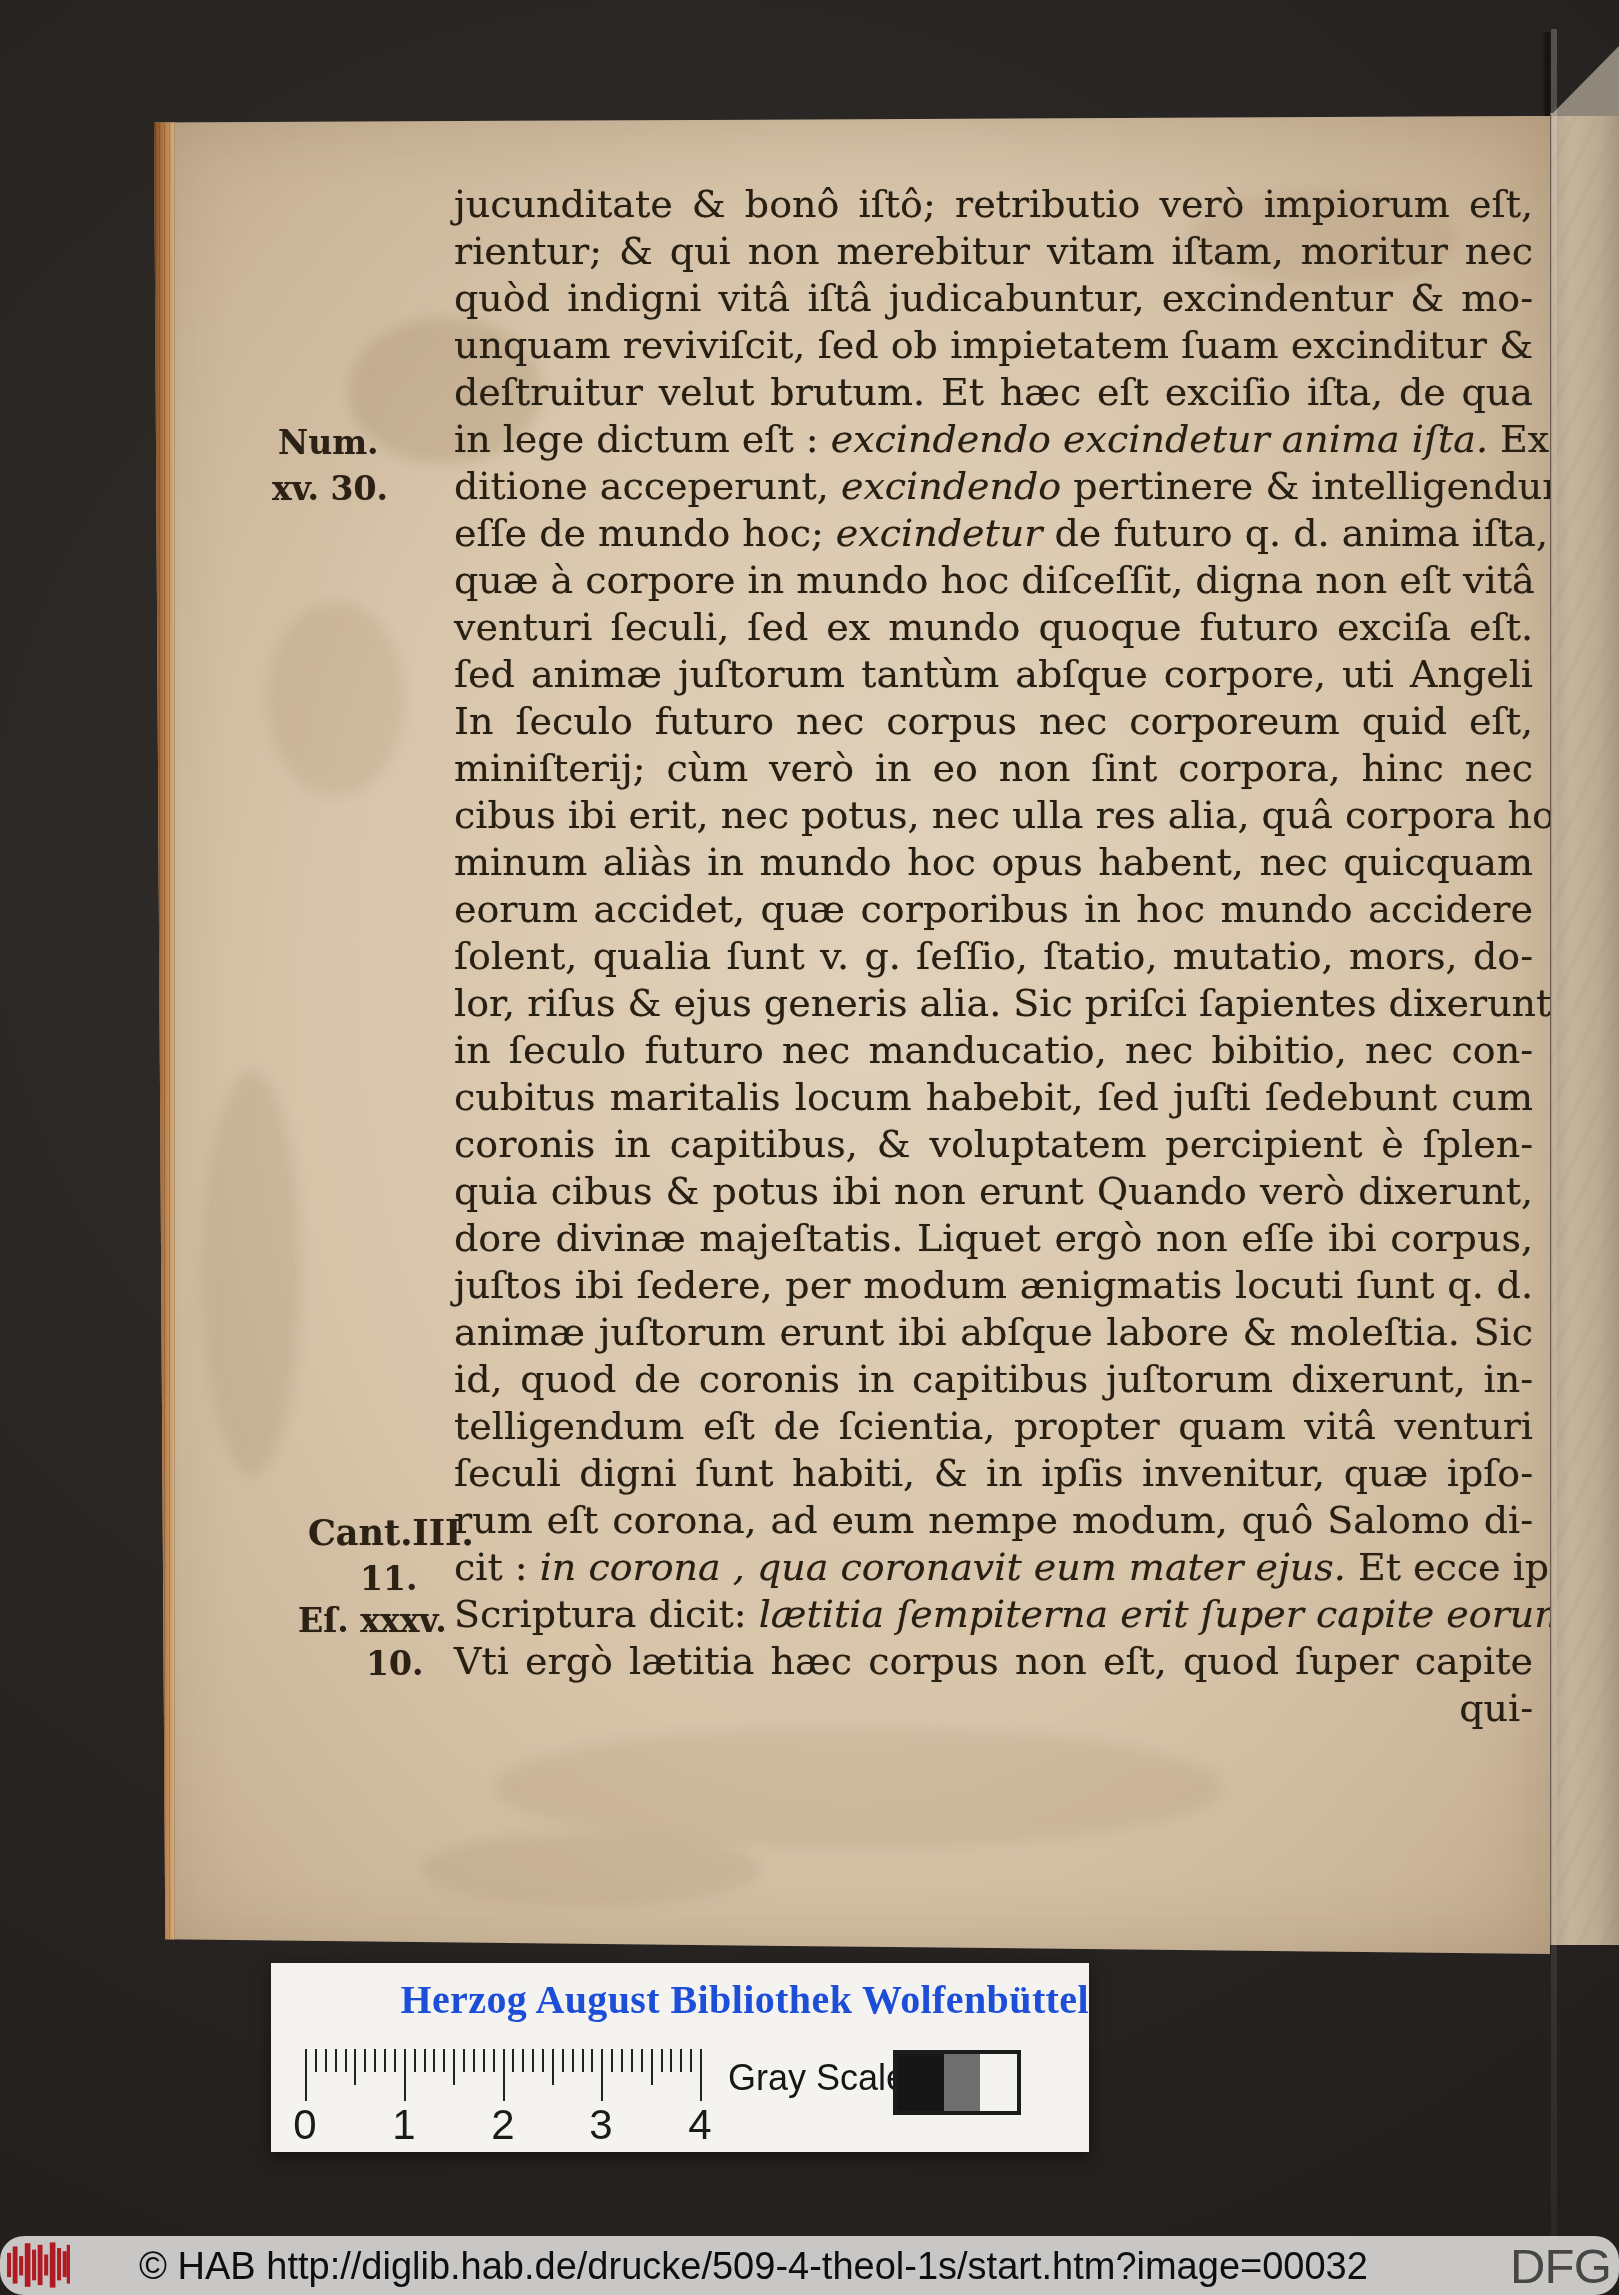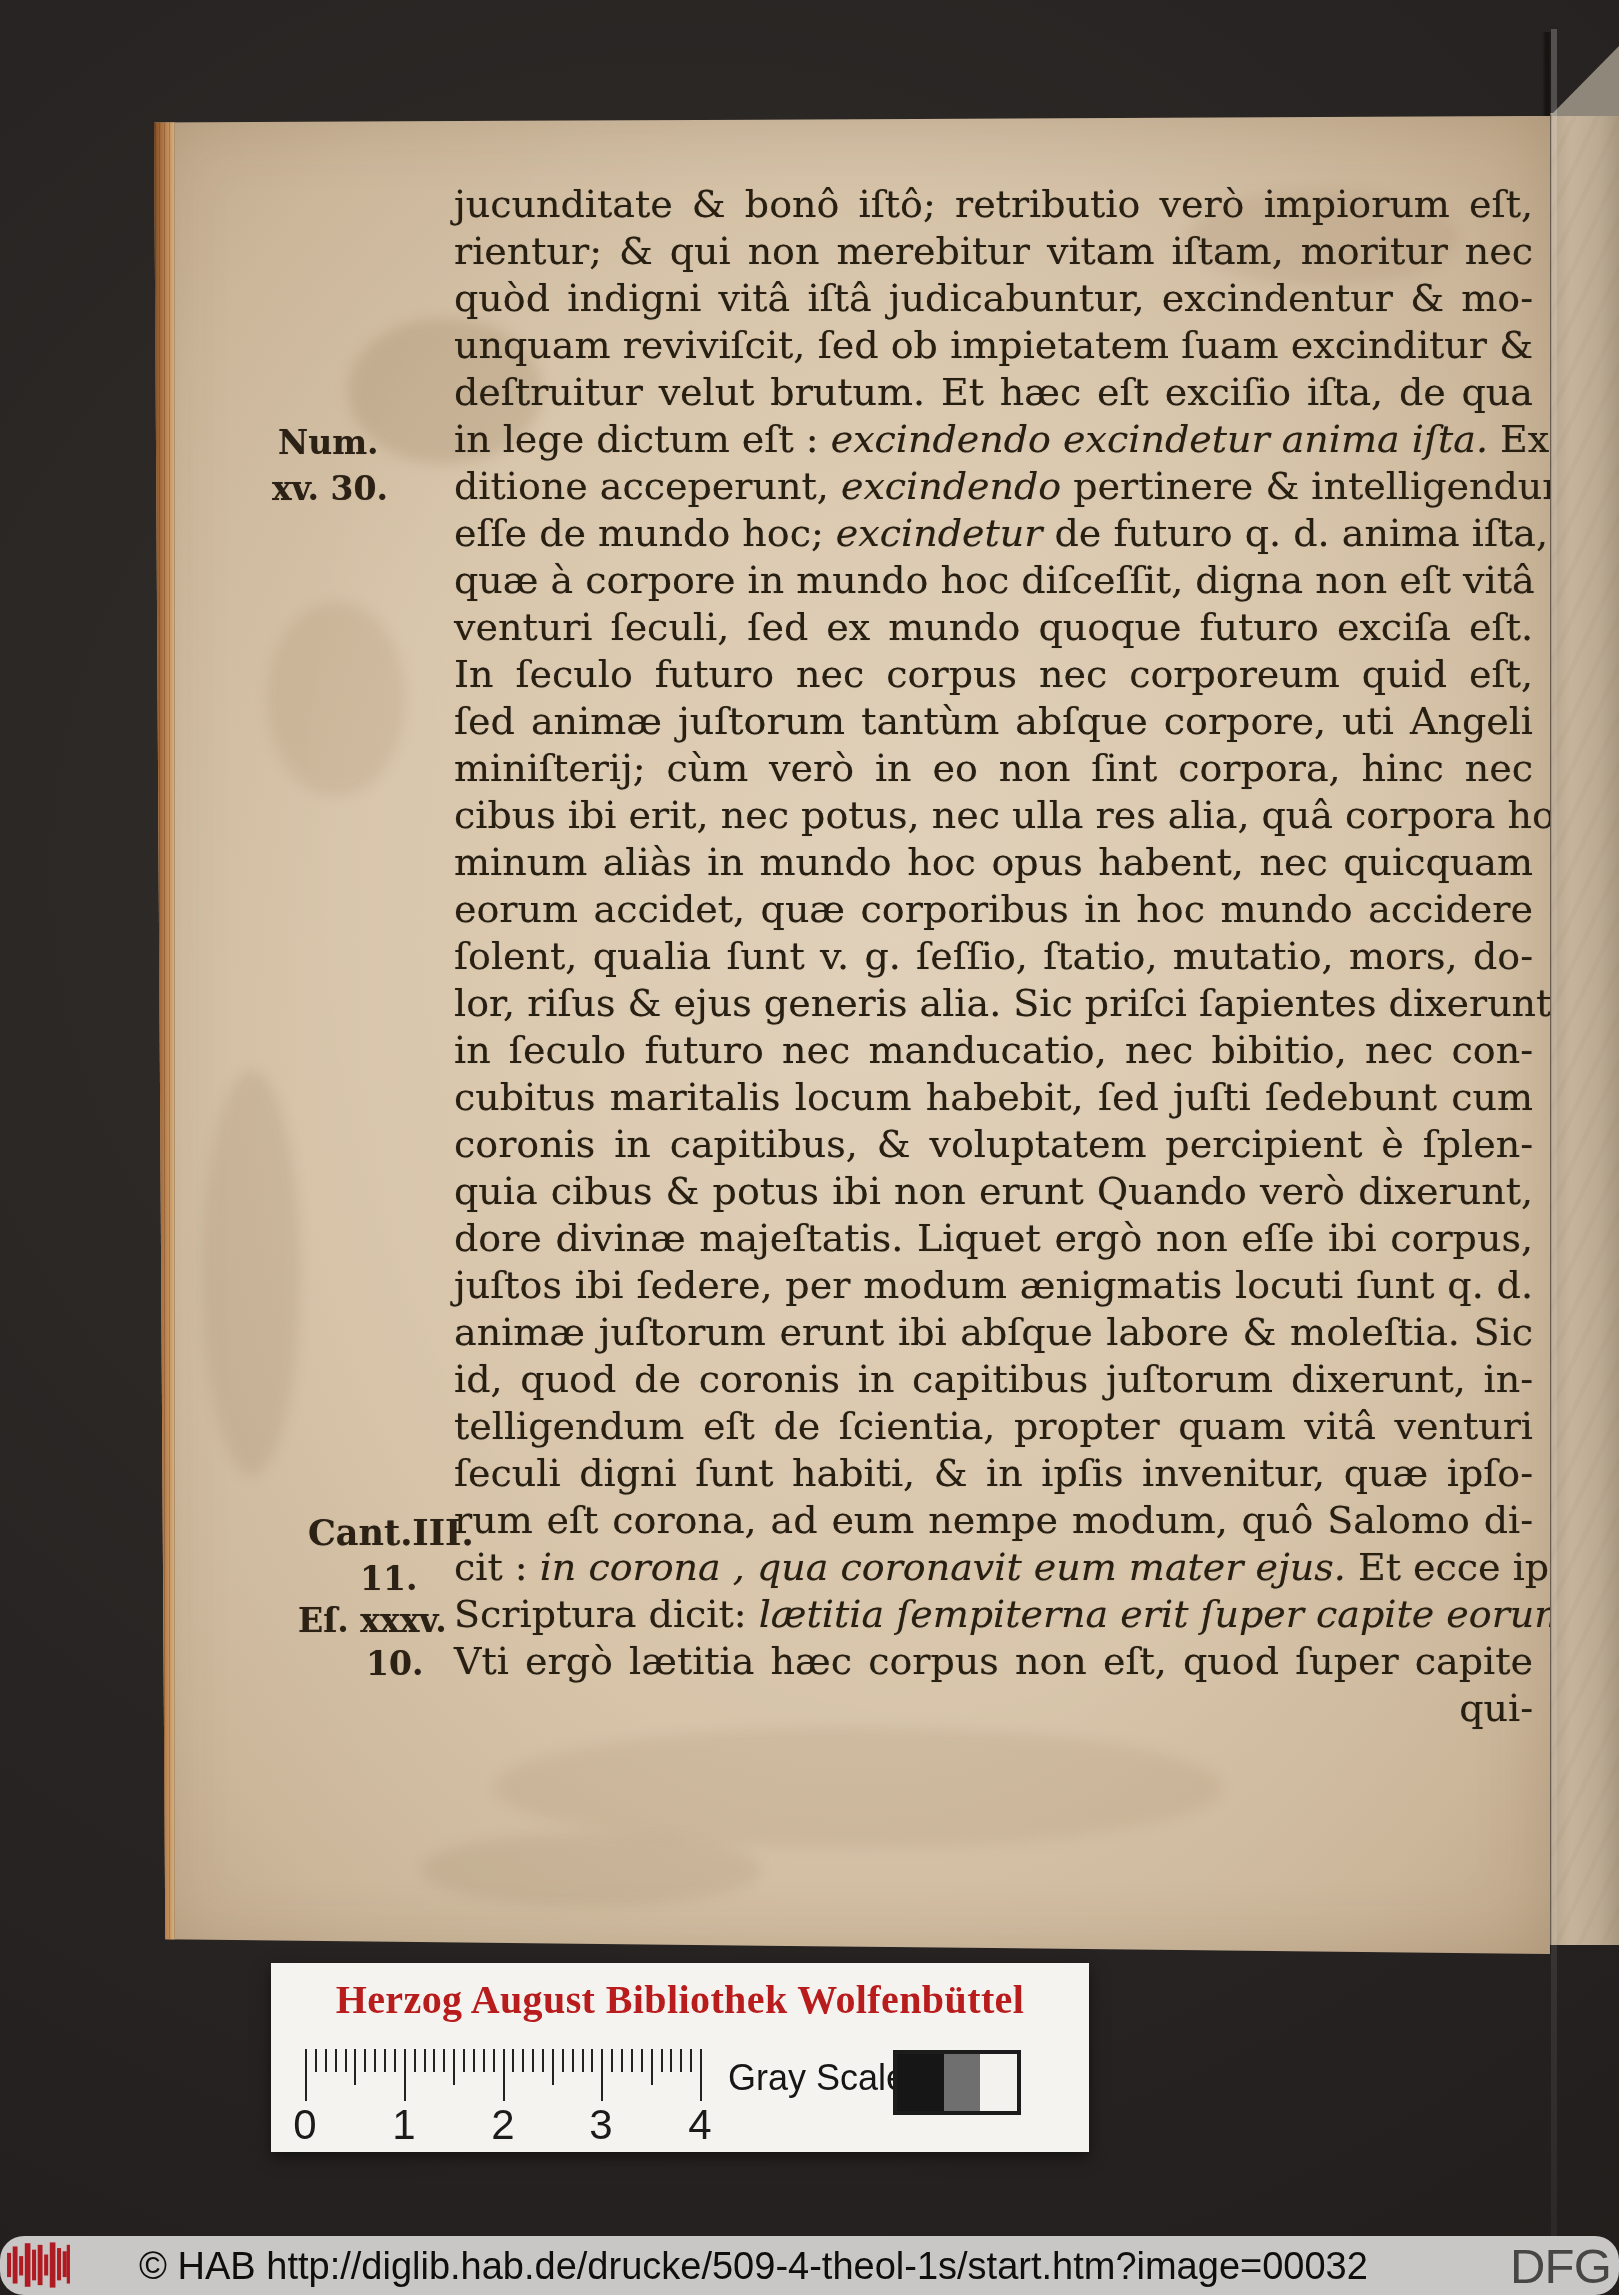--- a/index.html
+++ b/index.html
@@ -74,22 +74,22 @@
   .mn3{left:154px;top:1399px;font-size:35px;}
   .mn4{left:206px;top:1445px;}
   .mn5{left:144px;top:1487px;}
   .mn6{left:212px;top:1530px;}
   
   .label{
     position:absolute;left:271px;top:1963px;width:818px;height:189px;
     background:#f4f3f0;box-shadow:0 4.9px 14.6px rgba(0,0,0,.5);
   }
   .label-title{
-    position:absolute;left:0;top:13px;width:100%;text-align:center;
-    font-family:"Liberation Serif", serif;font-weight:700;font-size:40px;color:#b91c1c;
+    position:absolute;left:0;top:13px;width:100%;text-align:right;
+    font-family:"Liberation Serif", serif;font-weight:700;font-size:40px;color:#1d4ed8;
     letter-spacing:0.4px;
   }
   .ruler{position:absolute;left:34px;top:86px;width:398px;height:53px;}
   .tick{position:absolute;top:0;width:2.4px;background:#222;}
   .tick.small{height:23px;}
   .tick.mid{height:36px;}
   .tick.big{height:52px;}
   .ruler-numbers{position:absolute;left:34px;top:138px;width:398px;height:47px;}
   .rnum{
     position:absolute;transform:translateX(-50%);
@@ -146,22 +146,22 @@
         <div class="tline"><span>jucunditate &amp; bonô iſtô; retributio verò impiorum eſt,</span></div>
         <div class="tline"><span>rientur; &amp; qui non merebitur vitam iſtam, moritur nec</span></div>
         <div class="tline"><span>quòd indigni vitâ iſtâ judicabuntur, excindentur &amp; mo-</span></div>
         <div class="tline"><span>unquam reviviſcit, ſed ob impietatem ſuam excinditur &amp;</span></div>
         <div class="tline"><span>deſtruitur velut brutum.  Et hæc eſt exciſio iſta, de qua</span></div>
         <div class="tline"><span>in lege dictum eſt : </span><span class="it">excindendo excindetur anima iſta.</span><span> Extra-</span></div>
         <div class="tline"><span>ditione acceperunt, </span><span class="it">excindendo</span><span> pertinere &amp; intelligendum</span></div>
         <div class="tline"><span>eſſe de mundo hoc; </span><span class="it">excindetur</span><span> de futuro q. d. anima iſta,</span></div>
         <div class="tline"><span>quæ à corpore in mundo hoc diſceſſit, digna non eſt vitâ</span></div>
         <div class="tline"><span>venturi ſeculi, ſed ex mundo quoque futuro exciſa eſt.</span></div>
+        <div class="tline"><span>ſed animæ juſtorum tantùm abſque corpore, uti Angeli</span></div>
         <div class="tline"><span>In ſeculo futuro nec corpus nec corporeum quid eſt,</span></div>
-        <div class="tline"><span>ſed animæ juſtorum tantùm abſque corpore, uti Angeli</span></div>
         <div class="tline"><span>miniſterij; cùm verò in eo non ſint corpora, hinc nec</span></div>
         <div class="tline"><span>cibus ibi erit, nec potus, nec ulla res alia, quâ corpora ho-</span></div>
         <div class="tline"><span>minum aliàs in mundo hoc opus habent, nec quicquam</span></div>
         <div class="tline"><span>eorum accidet, quæ corporibus in hoc mundo accidere</span></div>
         <div class="tline"><span>ſolent, qualia ſunt v. g. ſeſſio, ſtatio, mutatio, mors, do-</span></div>
         <div class="tline"><span>lor, riſus &amp; ejus generis alia. Sic priſci ſapientes dixerunt:</span></div>
         <div class="tline"><span>in ſeculo futuro nec manducatio, nec bibitio, nec con-</span></div>
         <div class="tline"><span>cubitus maritalis locum habebit, ſed juſti ſedebunt cum</span></div>
         <div class="tline"><span>coronis in capitibus, &amp; voluptatem percipient è ſplen-</span></div>
         <div class="tline"><span>quia cibus &amp; potus ibi non erunt Quando verò dixerunt,</span></div>

